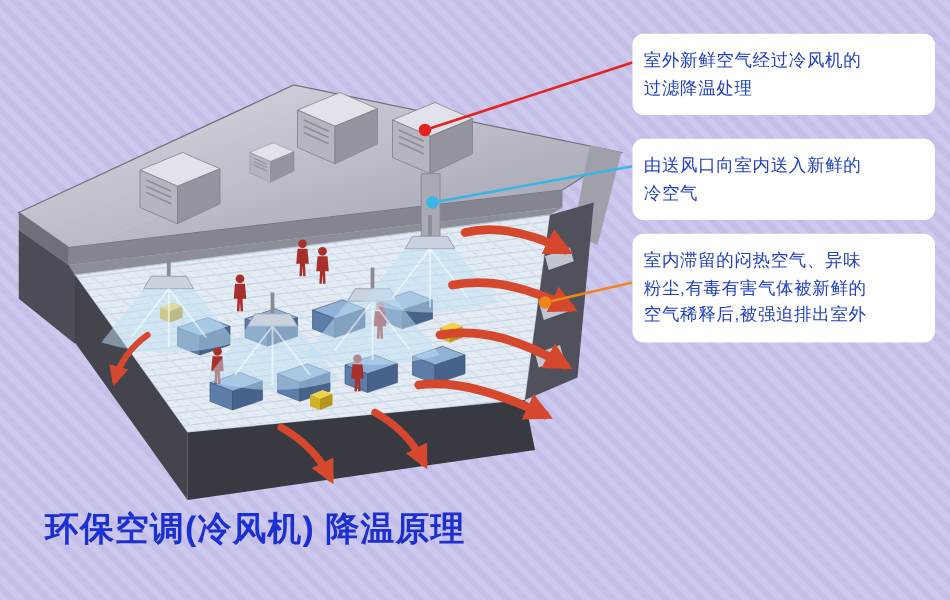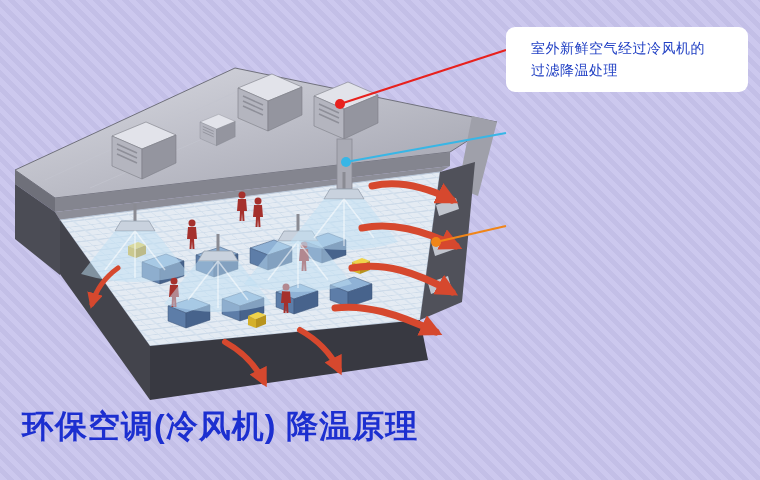--- a/index.html
+++ b/index.html
@@ -4,31 +4,31 @@
 <style>
   html,body{margin:0;padding:0;}
   body{font-family:"Liberation Sans", sans-serif;}
   .stage{
     position:relative;width:760px;height:480px;overflow:hidden;
     background:repeating-linear-gradient(45deg,#ccc8ee 0px,#ccc8ee 5px,#c3bfe7 5px,#c3bfe7 10px);
   }
   .stage svg{position:absolute;left:0;top:0;}
   .callout{
     position:absolute;left:506px;width:242px;box-sizing:border-box;
-    background:#ffffff;border-radius:9px;padding:11px 25px;
+    background:#ffffff;border-radius:9px;padding:11px 9px;
     font-size:14px;line-height:1.55;color:#2140c4;font-weight:500;
     white-space:pre-line;letter-spacing:0.5px;
   }
   .callout-1{top:27px;}
   .callout-2{top:111px;}
   .callout-3{top:187px;}
   .callout-4{top:292px;}
   .main-title{
-    position:absolute;left:22px;top:405px;
-    font-size:32px;font-weight:bold;color:#1c2fd0;letter-spacing:1px;
+    position:absolute;left:36px;top:405px;
+    font-size:27px;font-weight:bold;color:#1c2fd0;letter-spacing:1px;
   }
 </style>
 </head>
 <body>
 
 <div class="stage">
 
   <svg width="760" height="480" viewBox="0 0 760 480">
     <defs>
       <linearGradient id="roofGrad" x1="0" y1="0" x2="1" y2="1">
@@ -157,16 +157,21 @@
       <circle cx="340" cy="104" r="5" fill="#e8211d"></circle>
       <line x1="346" y1="162" x2="506" y2="133" stroke="#38b6e6" stroke-width="2"></line>
       <circle cx="346" cy="162" r="5" fill="#38b6e6"></circle>
       <line x1="436" y1="242" x2="506" y2="226" stroke="#f08519" stroke-width="2"></line>
       <circle cx="436" cy="242" r="5" fill="#f08519"></circle>
     </g>
   </svg>
 
   <div class="callout callout-1">室外新鲜空气经过冷风机的
 过滤降温处理</div>
+  <div class="callout callout-2">由送风口向室内送入新鲜的
+冷空气</div>
+  <div class="callout callout-3">室内滞留的闷热空气、异味
+粉尘,有毒有害气体被新鲜的
+空气稀释后,被强迫排出室外</div>
 
   <div class="main-title">环保空调(冷风机) 降温原理</div>
 
 </div>
 
 </body></html>

